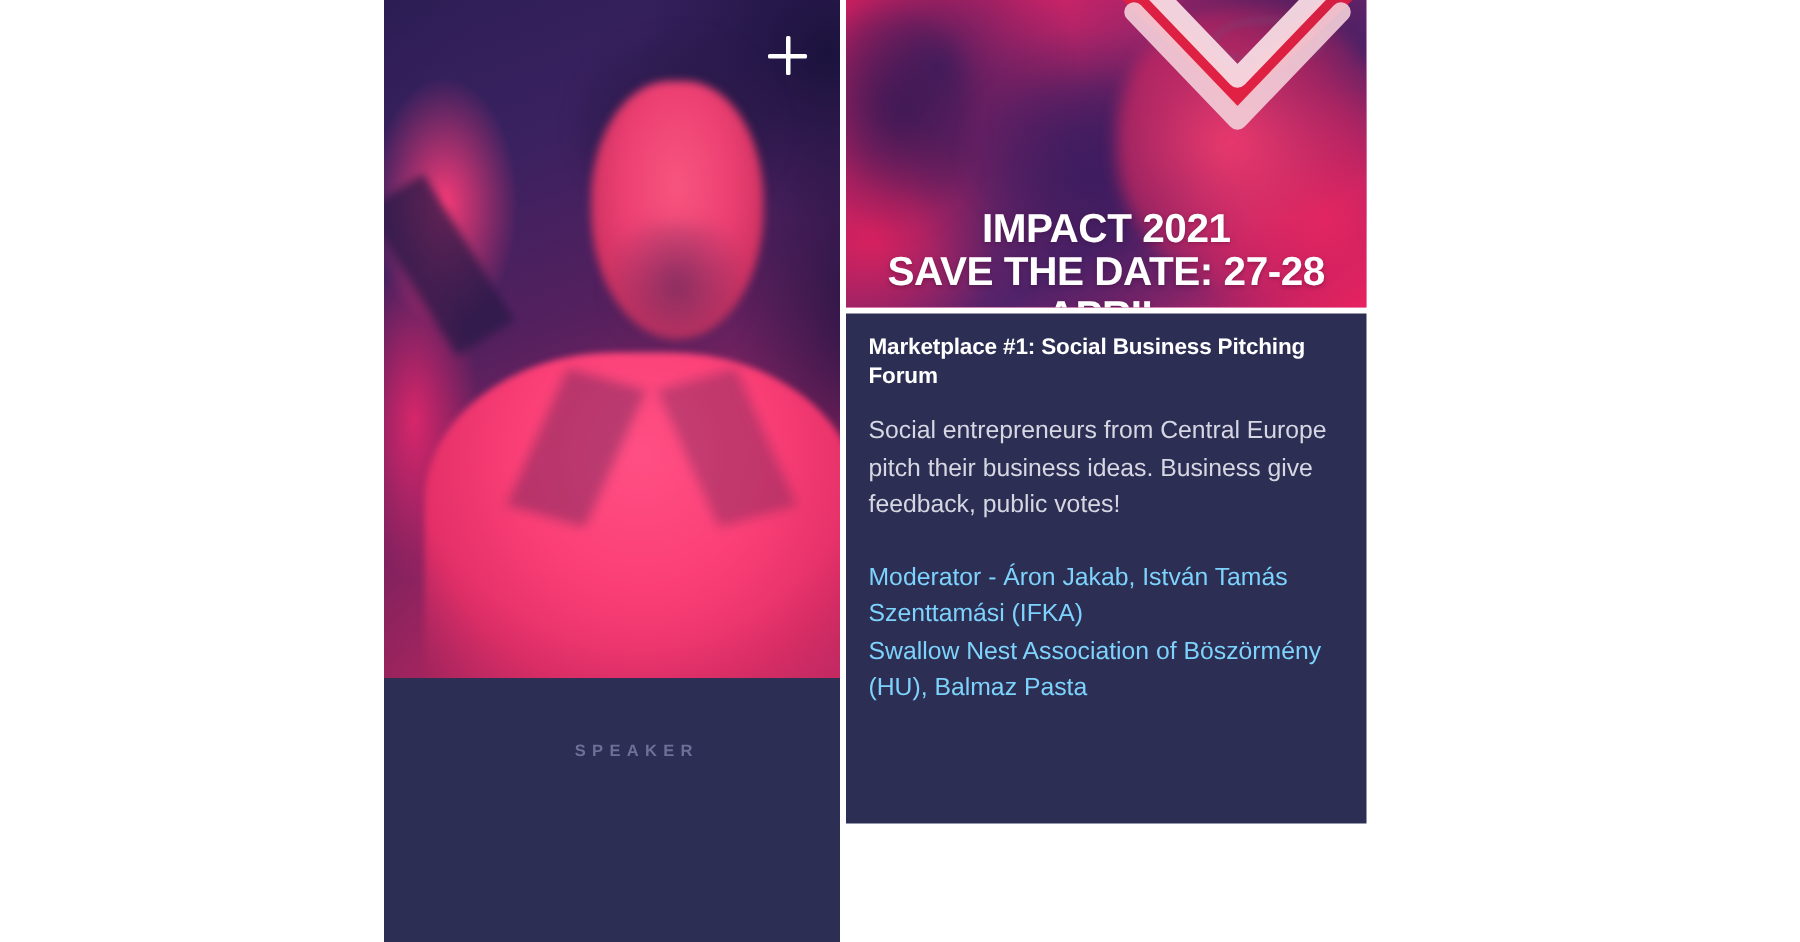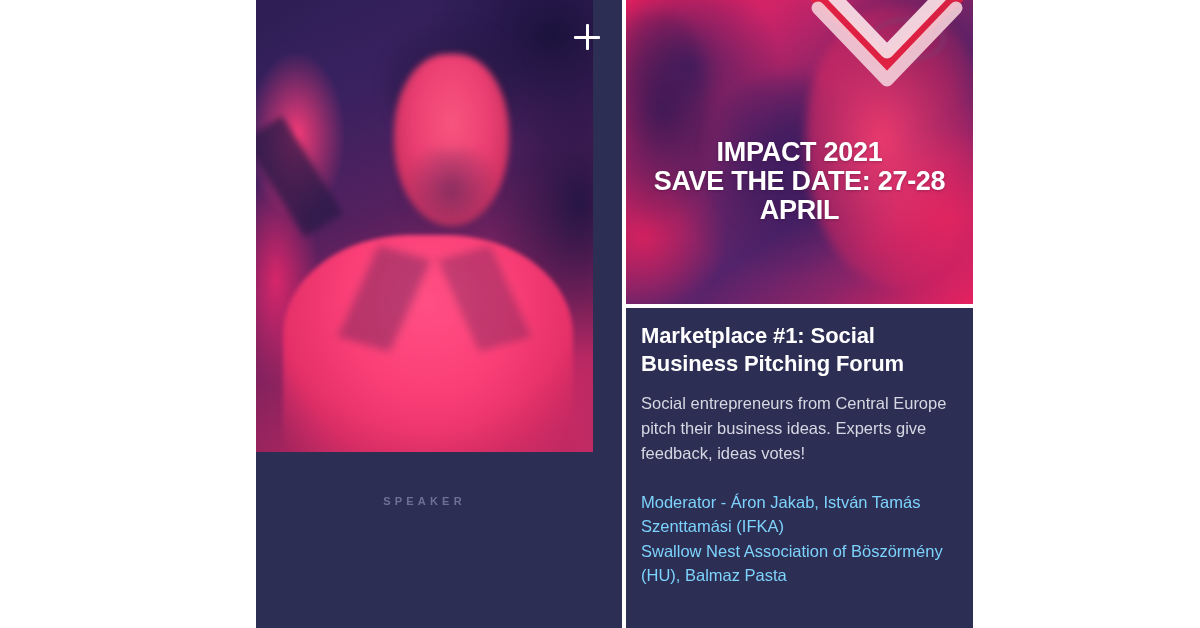--- a/index.html
+++ b/index.html
@@ -23,21 +23,21 @@
     width: 688px;
     height: 628px;
     display: flex;
     gap: 4px;
     background: #ffffff;
   }
 
   
   .speaker-card {
     position: relative;
-    width: 366px;
+    width: 304px;
     height: 628px;
     background: #2c2e54;
     overflow: hidden;
     flex: 0 0 auto;
   }
 
   
   .photo-wrap {
     position: absolute;
     left: 0; top: 0;
@@ -178,21 +178,21 @@
     display: flex;
     flex-direction: column;
     gap: 4px;
     flex: 0 0 auto;
   }
 
   
   .hero {
     position: relative;
     width: 347px;
-    height: 304px;
+    height: 205px;
     overflow: hidden;
     background: #ec4899;
     flex: 0 0 auto;
   }
   .hero-bg {
     position: absolute; inset: 0;
     background:
       radial-gradient(ellipse 130px 130px at 18% 22%, rgba(60,30,95,0.85) 0%, rgba(60,30,95,0) 72%),
       radial-gradient(ellipse 120px 140px at 82% 20%, rgba(52,26,88,0.75) 0%, rgba(52,26,88,0) 75%),
       radial-gradient(ellipse 150px 130px at 46% 58%, rgba(55,28,92,0.8) 0%, rgba(55,28,92,0) 78%),
@@ -282,21 +282,21 @@
     width: 347px;
     height: 340px;
     background: #2c2e54;
     box-sizing: border-box;
     padding: 14px 16px 0 15px;
     overflow: hidden;
     flex: 0 0 auto;
   }
   .info-title {
     color: #ffffff;
-    font-size: 22px;
+    font-size: 15px;
     font-weight: 700;
     line-height: 1.26;
     letter-spacing: -0.1px;
     margin: 0 0 14px 0;
   }
   .info-body {
     color: #d6d7e2;
     font-size: 16.5px;
     line-height: 1.5;
     margin: 0;
@@ -358,21 +358,21 @@
         <h1 class="hero-title">
           <span>IMPACT 2021</span><br>
           <span>SAVE THE DATE: 27-28</span><br>
           <span>APRIL</span>
         </h1>
       </div>
     </div>
 
     <div class="info">
       <h3 class="info-title">Marketplace #1: Social Business Pitching Forum</h3>
-      <p class="info-body">Social entrepreneurs from Central Europe pitch their business ideas. Experts give feedback, ideas votes!</p>
+      <p class="info-body">Social entrepreneurs from Central Europe pitch their business ideas. Business give feedback, public votes!</p>
       <p class="info-credits">
         <span class="cline">Moderator - Áron Jakab, István Tamás Szenttamási (IFKA)</span>
         <span class="cline">Swallow Nest Association of Böszörmény (HU), Balmaz Pasta</span>
       </p>
     </div>
 
   </div>
 </div>
 
 </body></html>

